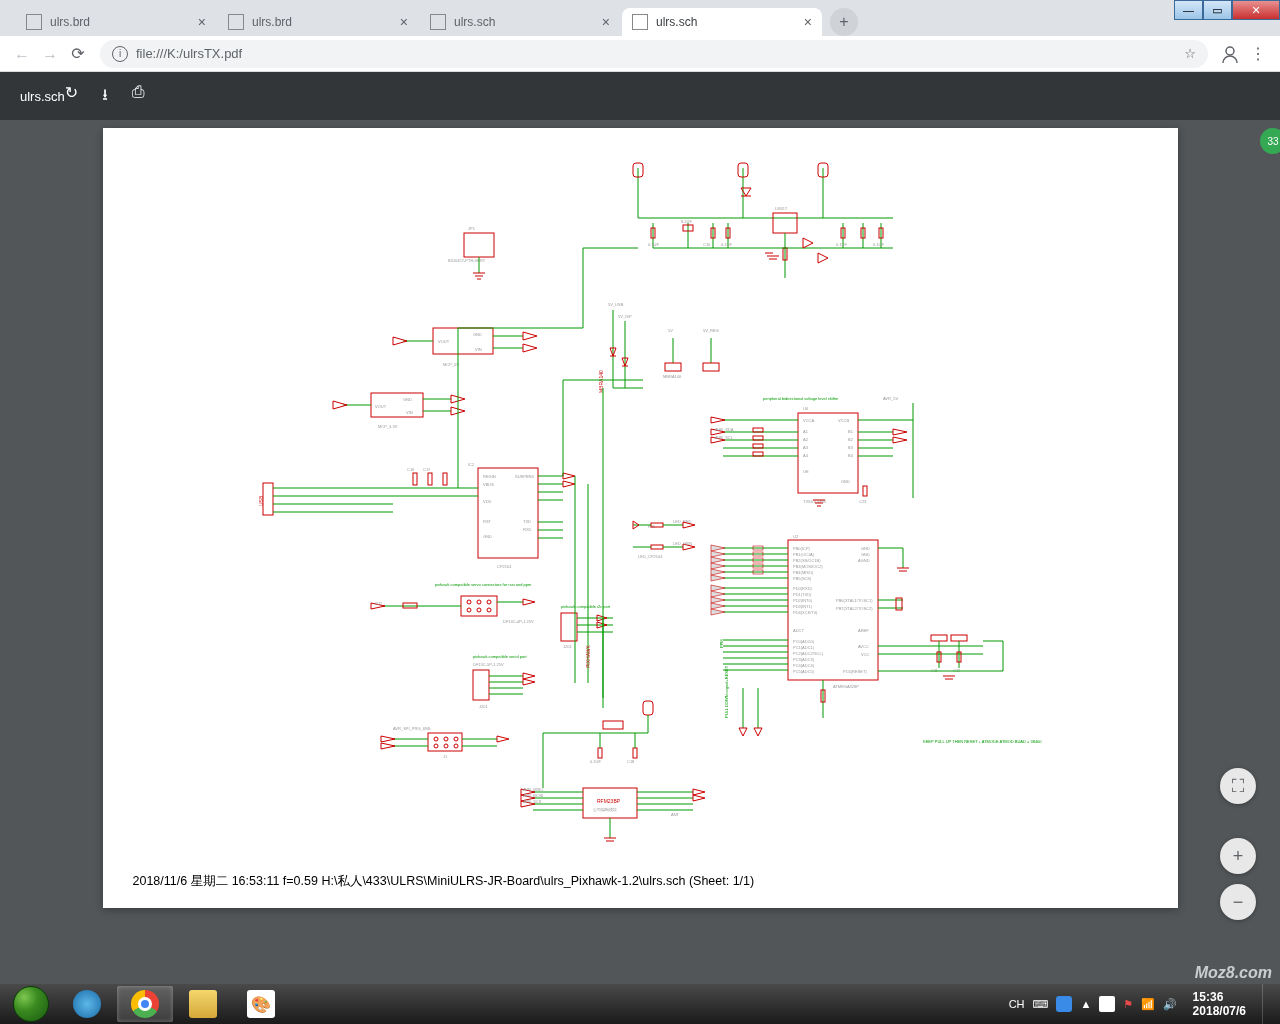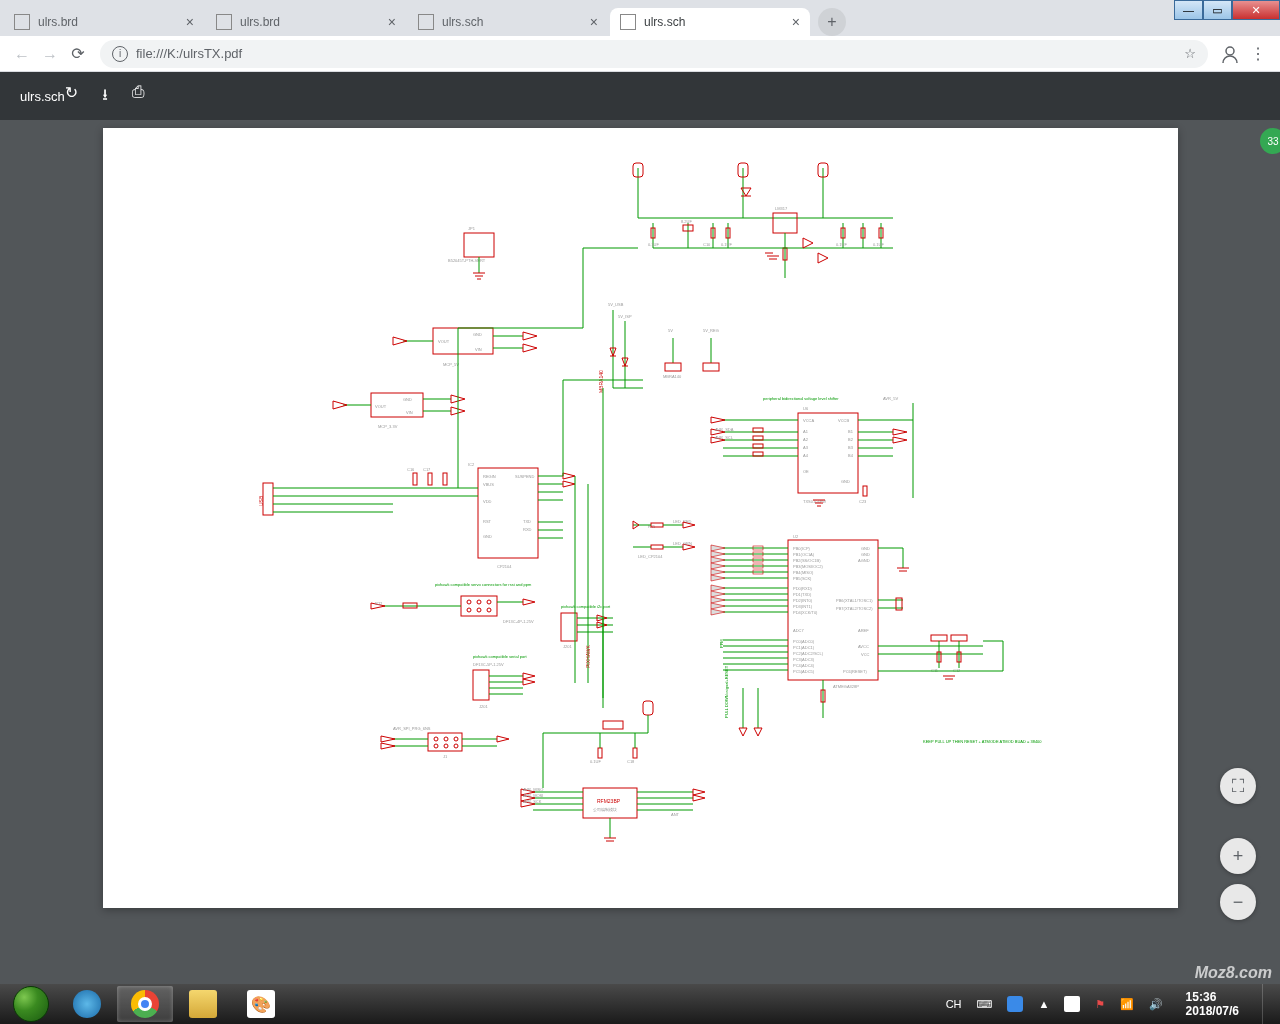--- a/index.html
+++ b/index.html
@@ -2,21 +2,21 @@
 <html><head>
 <meta charset="utf-8">
 <style>
 * { box-sizing: border-box; margin: 0; padding: 0; font-family: "Segoe UI", Arial, sans-serif; }
 body { width: 1280px; height: 1024px; overflow: hidden; background: linear-gradient(to bottom, #2d6fb5, #5fb3e8 3%, #c5e4f7 8%, #e8f4fb 15%); position: relative; }
 .window-controls { position: absolute; top: 0; right: 0; display: flex; }
 .win-btn { width: 29px; height: 20px; border: 1px solid #3a6a9a; margin-left: 0; display: flex; align-items: center; justify-content: center; font-size: 11px; }
 .win-min { background: linear-gradient(#d4e6f7, #9cc5e8); }
 .win-max { background: linear-gradient(#d4e6f7, #9cc5e8); }
 .win-close { background: linear-gradient(#e89090, #c93030); width: 48px; color: white; }
-.tab-strip { display: flex; align-items: center; height: 36px; padding-left: 4px; background: #dee1e6; padding-top: 8px; }
+.tab-strip { display: flex; align-items: center; height: 36px; padding-left: 16px; background: #dee1e6; padding-top: 8px; }
 .tab { display: flex; align-items: center; height: 28px; padding: 0 10px; min-width: 200px; max-width: 220px; font-size: 12px; color: #5f6368; border-radius: 8px 8px 0 0; position: relative; margin-right: 2px; }
 .tab.active { background: #fff; color: #3c4043; }
 .tab .favicon { width: 16px; height: 16px; margin-right: 8px; border: 1px solid #888; }
 .tab .close { margin-left: auto; font-size: 14px; color: #5f6368; }
 .new-tab { width: 28px; height: 28px; border-radius: 50%; background: #cfd2d6; display: flex; align-items: center; justify-content: center; font-size: 16px; color: #5f6368; margin-left: 6px; }
 .toolbar { display: flex; align-items: center; height: 36px; background: #fff; padding: 0 8px; border-bottom: 1px solid #dadce0; }
 .nav-btn { width: 28px; height: 28px; display: flex; align-items: center; justify-content: center; color: #bdc1c6; font-size: 16px; }
 .nav-btn.active-nav { color: #5f6368; }
 .omnibox { flex: 1; height: 28px; border-radius: 14px; background: #f1f3f4; display: flex; align-items: center; padding: 0 12px; margin: 0 8px; font-size: 13px; color: #5f6368; }
 .omnibox .info { width: 16px; height: 16px; border: 1px solid #5f6368; border-radius: 50%; display: flex; align-items: center; justify-content: center; font-size: 10px; margin-right: 8px; }
@@ -38,21 +38,21 @@
 .fit-btn { bottom: 180px; }
 .zoom-in { bottom: 110px; }
 .zoom-out { bottom: 64px; }
 .badge { position: absolute; right: -6px; top: 128px; width: 26px; height: 26px; border-radius: 50%; background: #34a853; color: #fff; font-size: 10px; display: flex; align-items: center; justify-content: center; }
 .taskbar { position: absolute; bottom: 0; left: 0; right: 0; height: 40px; background: linear-gradient(to bottom, #4a4a4a, #1a1a1a); display: flex; align-items: center; padding: 0 4px; }
 .start { width: 54px; height: 40px; display: flex; align-items: center; justify-content: center; }
 .start-orb { width: 36px; height: 36px; border-radius: 50%; background: radial-gradient(circle at 30% 30%, #7ec850, #3a8a20 40%, #1a5a10); border: 1px solid #0a3a05; }
 .task-btn { width: 56px; height: 36px; display: flex; align-items: center; justify-content: center; margin: 0 1px; border-radius: 2px; }
 .task-btn.active-task { background: rgba(255,255,255,.15); box-shadow: inset 0 0 4px rgba(255,255,255,.3); }
 .task-icon { width: 28px; height: 28px; border-radius: 3px; }
-.tray { margin-left: auto; display: flex; align-items: center; gap: 15px; color: #fff; font-size: 11px; padding-right: 4px; }
+.tray { margin-left: auto; display: flex; align-items: center; gap: 8px; color: #fff; font-size: 11px; padding-right: 4px; }
 .tray-icon { width: 16px; height: 16px; }
 .clock { font-size: 12px; color: #fff; padding: 0 8px; font-weight: bold; }
 .watermark { position: absolute; right: 8px; bottom: 42px; font-size: 16px; font-style: italic; color: rgba(255,255,255,.7); font-weight: bold; }
 .show-desktop { width: 10px; height: 40px; border-left: 1px solid rgba(255,255,255,.2); }
 </style>
 </head>
 <body>
 
 <div class="window-controls">
   <div class="win-btn win-min">—</div>
@@ -523,20 +523,21 @@
         <line class="net" x1="440" y1="605" x2="545" y2="605"></line>
           <line class="net" x1="440" y1="605" x2="440" y2="660"></line>
       </g>
 
       <line class="net" x1="500" y1="260" x2="500" y2="570"></line>
       <line class="net" x1="472" y1="348" x2="472" y2="555"></line>
       <line class="net" x1="485" y1="356" x2="485" y2="555"></line>
         <text class="txtr" x="487" y="540" transform="rotate(-90 487 540)">PIXHAWK</text>
 
     </svg>
+    <div class="caption">2018/11/6 星期二 16:53:11  f=0.59  H:\私人\433\ULRS\MiniULRS-JR-Board\ulrs_Pixhawk-1.2\ulrs.sch (Sheet: 1/1)</div>
   </div>
   <div class="fit-btn">⛶</div>
   <div class="zoom-btn zoom-in">+</div>
   <div class="zoom-btn zoom-out">−</div>
 </div>
 
 <div class="badge">33</div>
 
 <div class="watermark">Moz8.com</div>
 

